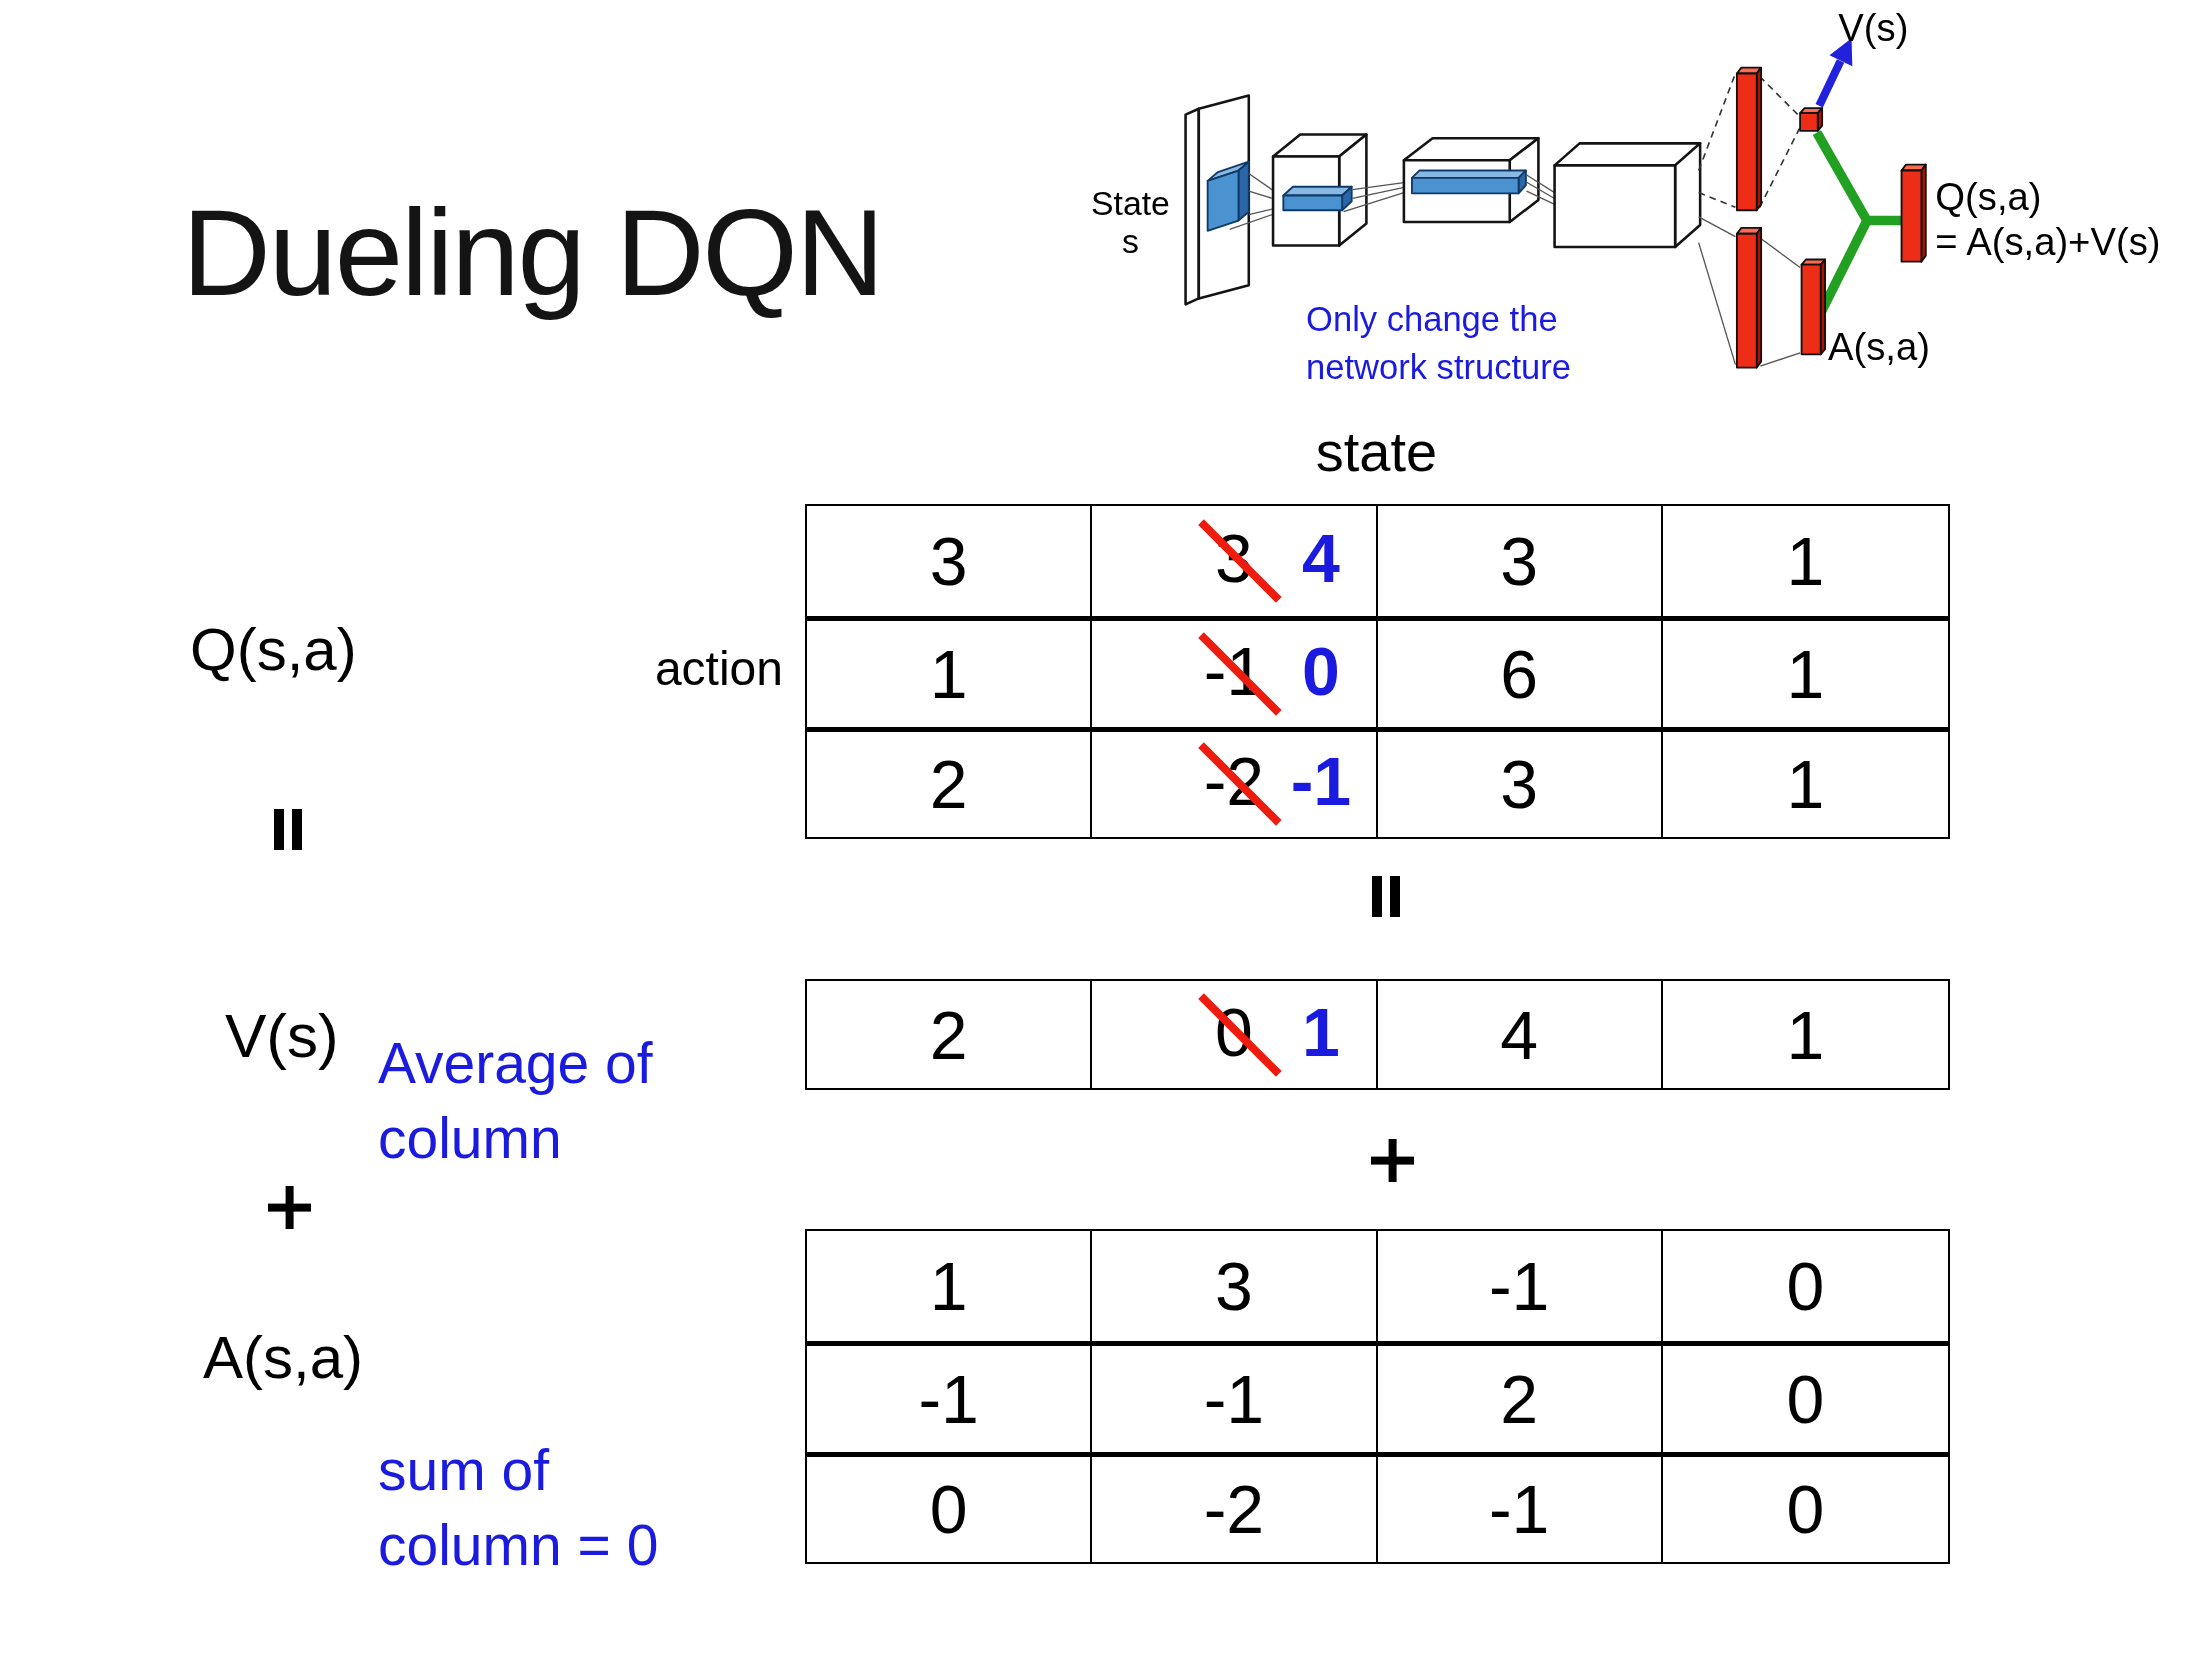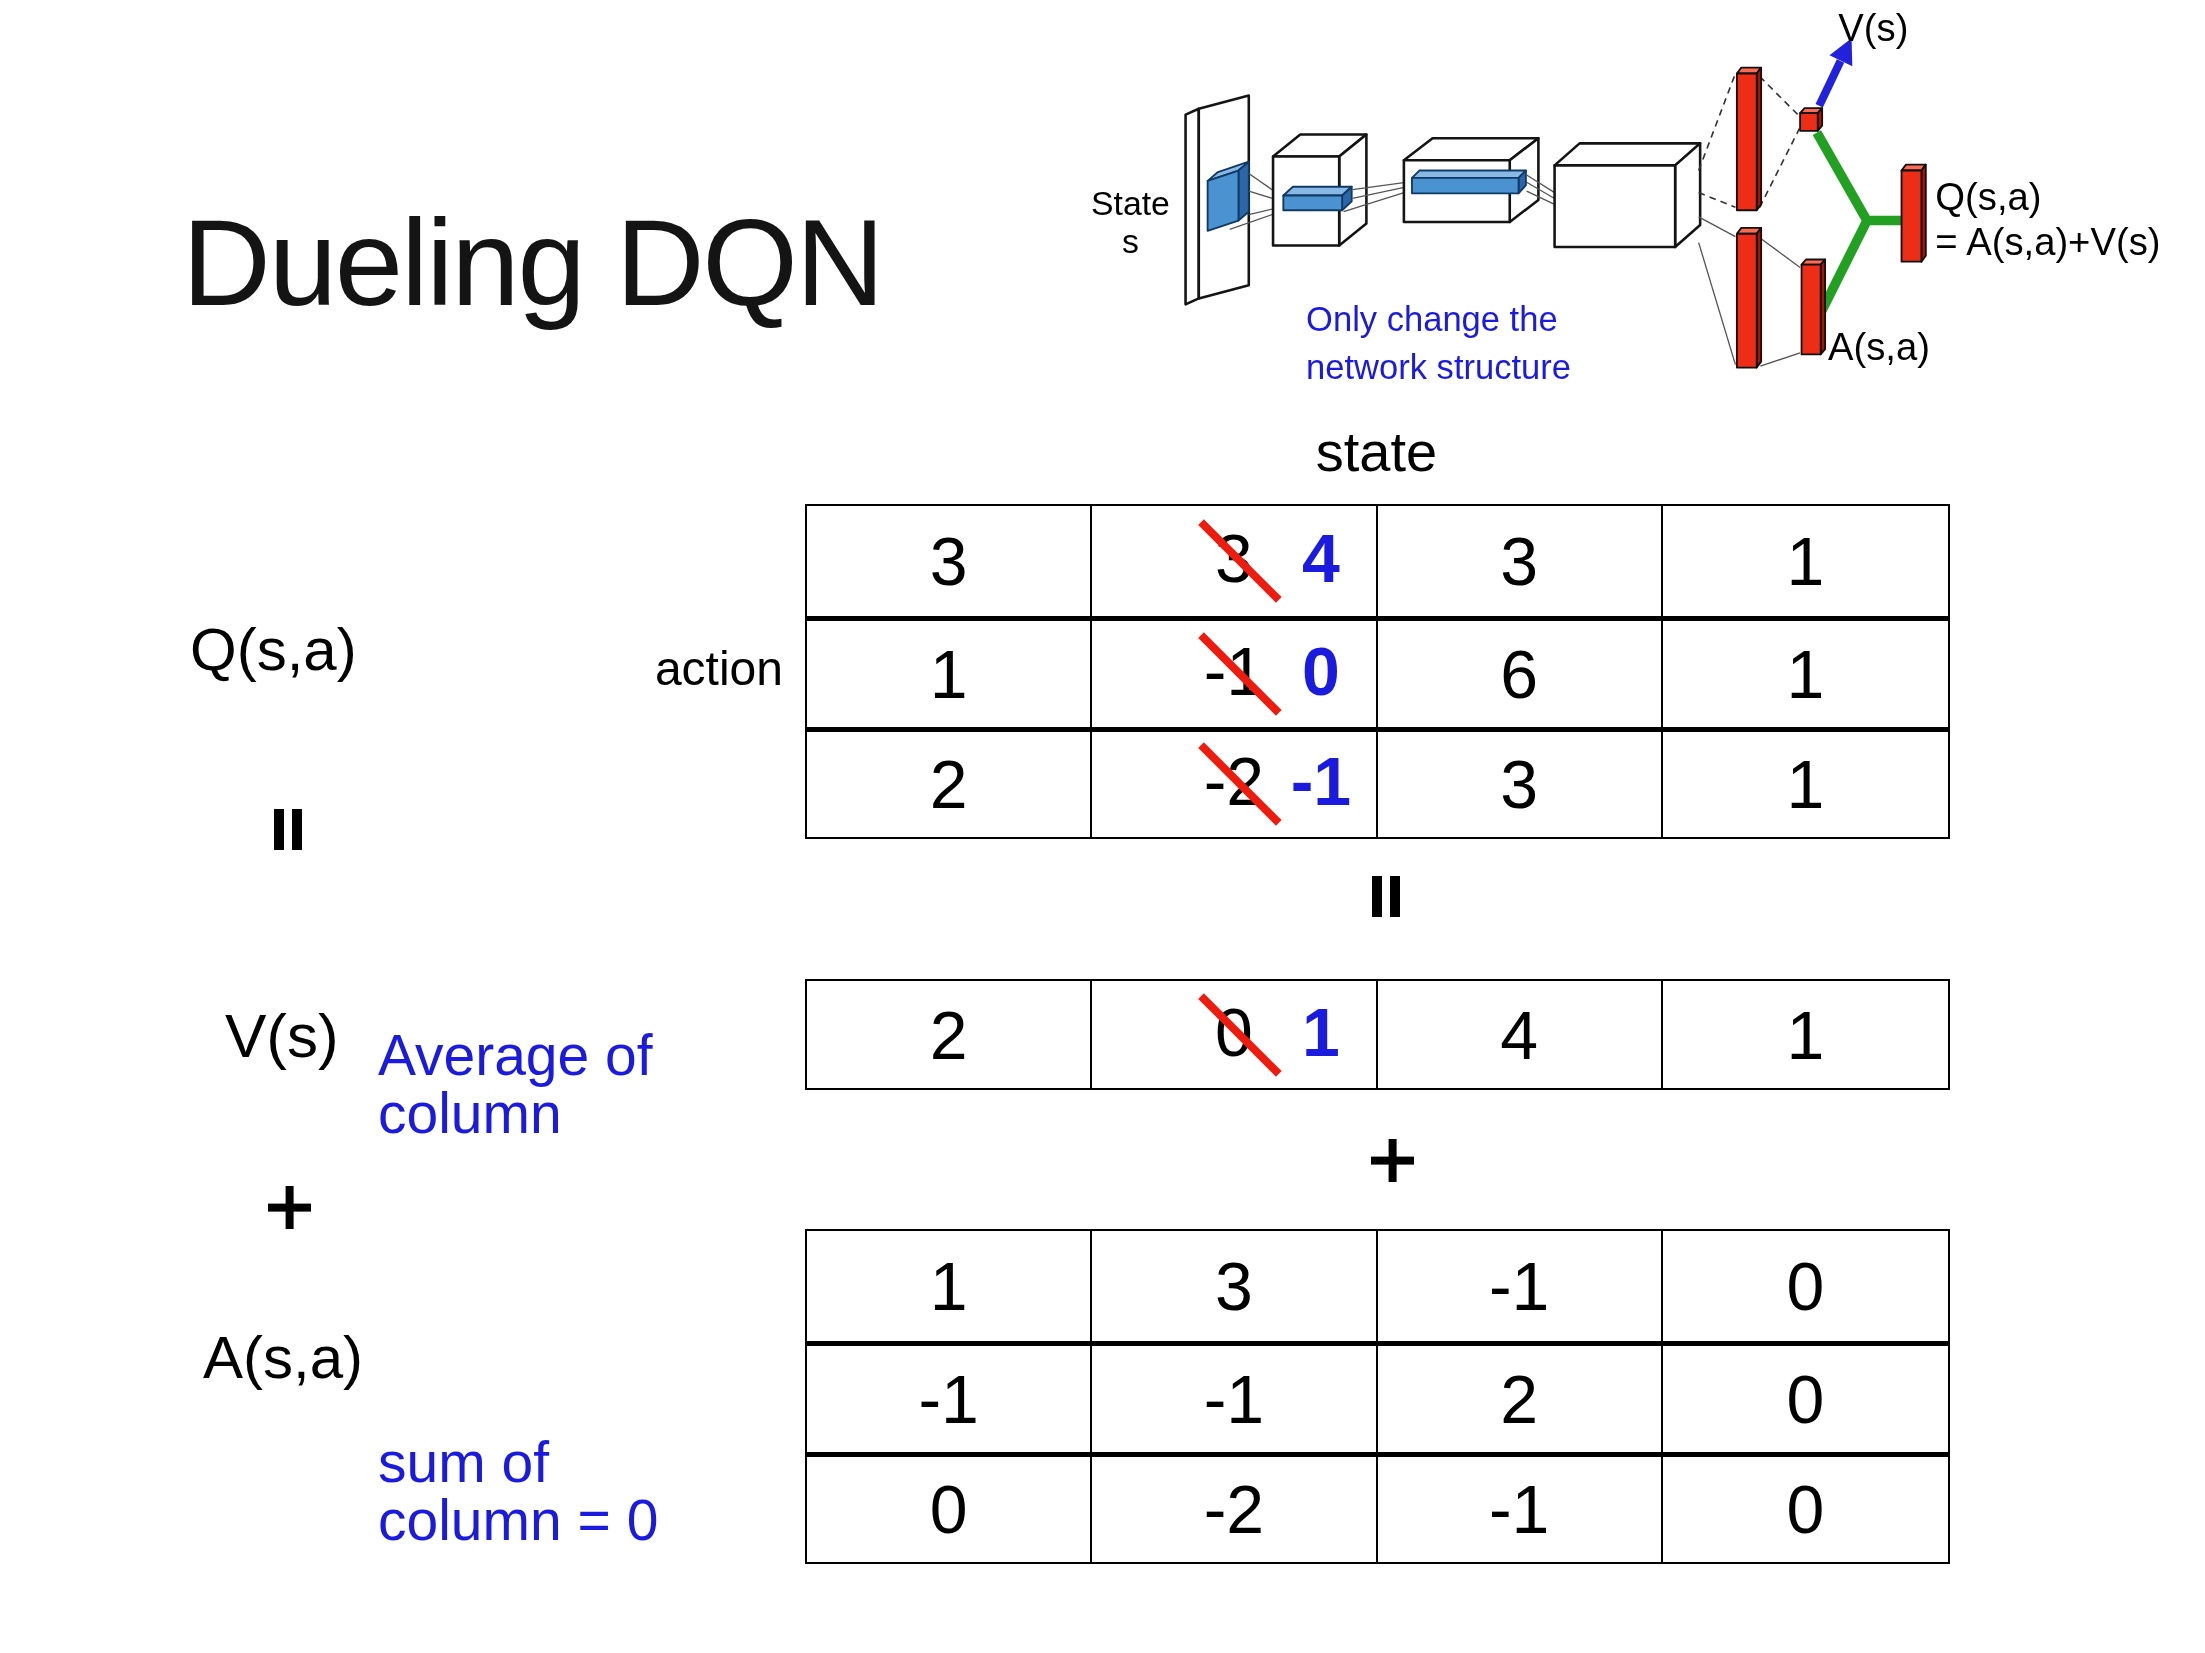--- a/index.html
+++ b/index.html
@@ -17,32 +17,32 @@
   *{margin:0;padding:0;box-sizing:border-box}
   html,body{background:#ffffff}
   body{
     width:2205px;height:1654px;position:relative;overflow:hidden;
     font-family:"Liberation Sans","DejaVu Sans",sans-serif;color:#000;
   }
   .abs{position:absolute}
 
   
   .slide-title{
-    left:182px;top:192px;font-size:123px;font-weight:400;
+    left:182px;top:182px;font-size:123px;font-weight:400;
     letter-spacing:-2.2px;color:#141414;white-space:nowrap;
   }
 
   
   .lbl{white-space:nowrap;color:#000}
   .lbl-state{left:1156px;top:419px;width:441px;text-align:center;font-size:56px}
   .lbl-action{left:548px;top:641px;width:235px;text-align:right;font-size:48px}
   .lbl-q{left:190px;top:615px;font-size:60px}
   .lbl-v{left:225px;top:1000px;font-size:62px}
   .lbl-a{left:203px;top:1323px;font-size:60px}
-  .note{color:var(--accent-blue);font-size:57px;line-height:58px;white-space:pre-line}
+  .note{color:var(--accent-blue);font-size:57px;line-height:75px;white-space:pre-line}
   .note-avg{left:378px;top:1026px}
   .note-sum{left:378px;top:1433px}
 
   
   .eq{width:28px;height:41px}
   .eq::before,.eq::after{content:"";position:absolute;top:0;bottom:0;width:9.6px;background:#000}
   .eq::before{left:0}
   .eq::after{right:0}
   .eq-left{left:274px;top:809px}
   .eq-center{left:1372px;top:876px}

